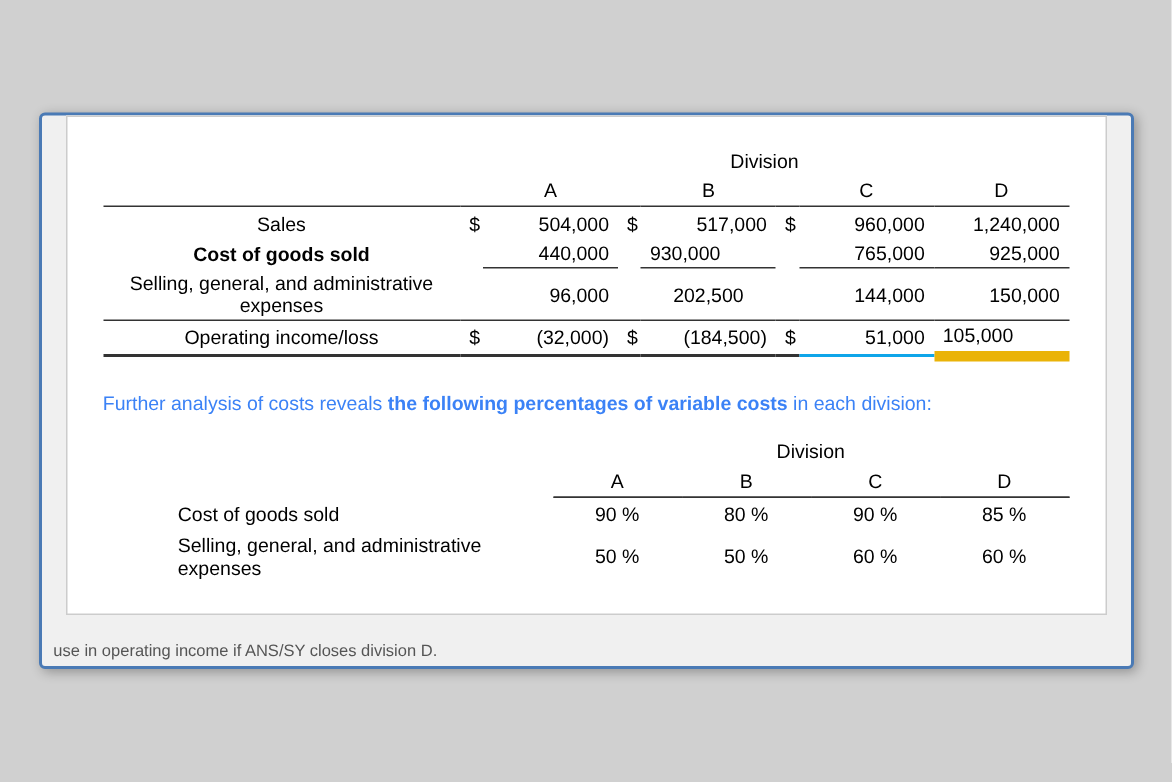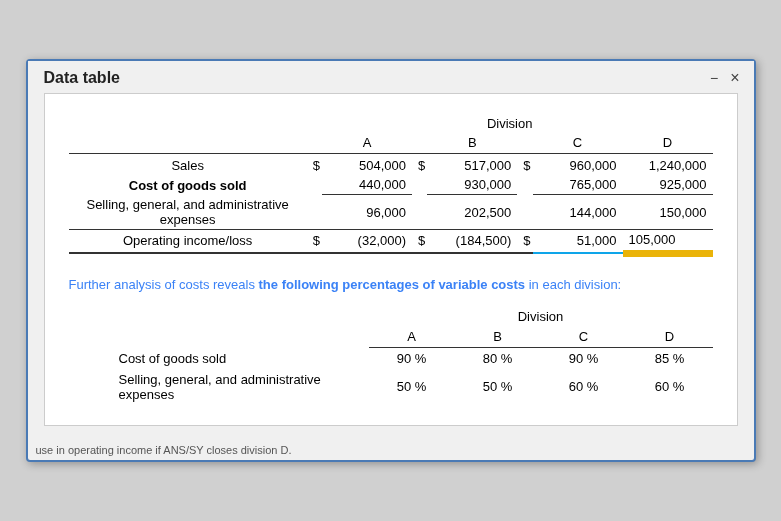--- a/index.html
+++ b/index.html
@@ -129,27 +129,20 @@
     .bottom-bar {
       font-size: 11px;
       color: #555;
       padding: 2px 8px 4px 8px;
     }
   </style>
 </head>
 <body>
 
 <div class="window">
-  <div class="title-bar">
-    <span class="title-bar-title">Data table</span>
-    <div class="title-bar-controls">
-      <button class="btn-minimize">−</button>
-      <button class="btn-close">×</button>
-    </div>
-  </div>
 
   <div class="content-area">
 
     <table class="main-table">
       <thead>
         <tr>
           <td class="col-label"></td>
           <td colspan="8" class="division-span" style="text-align:center; font-size:13px; padding-bottom:2px;">Division</td>
         </tr>
         <tr class="header-row">
@@ -174,32 +167,32 @@
           <td style="text-align:right; padding-right:2px;">$</td>
           <td style="text-align:right;">960,000</td>
           <td style="text-align:right;">1,240,000</td>
         </tr>
 
         <tr>
           <td class="col-label bold" style="font-weight:bold;">Cost of goods sold</td>
           <td></td>
           <td style="text-align:right;">440,000</td>
           <td></td>
-          <td style="text-align:right;">930,000</td>
+          <td style="text-align:left;">930,000</td>
           <td></td>
           <td style="text-align:right;">765,000</td>
           <td style="text-align:right;">925,000</td>
         </tr>
 
         <tr>
           <td class="col-label">Selling, general, and administrative expenses</td>
           <td></td>
           <td style="text-align:right; border-top:1px solid #333;">96,000</td>
           <td></td>
-          <td style="text-align:right; border-top:1px solid #333;">202,500</td>
+          <td style="text-align:center; border-top:1px solid #333;">202,500</td>
           <td></td>
           <td style="text-align:right; border-top:1px solid #333;">144,000</td>
           <td style="text-align:right; border-top:1px solid #333;">150,000</td>
         </tr>
 
         <tr class="opline-row">
           <td class="col-label">Operating income/loss</td>
           <td style="text-align:right; padding-right:2px; border-top:1px solid #333; border-bottom:2px solid #333;">$</td>
           <td style="text-align:right; border-top:1px solid #333; border-bottom:2px solid #333;">(32,000)</td>
           <td style="text-align:right; padding-right:2px; border-top:1px solid #333; border-bottom:2px solid #333;">$</td>

